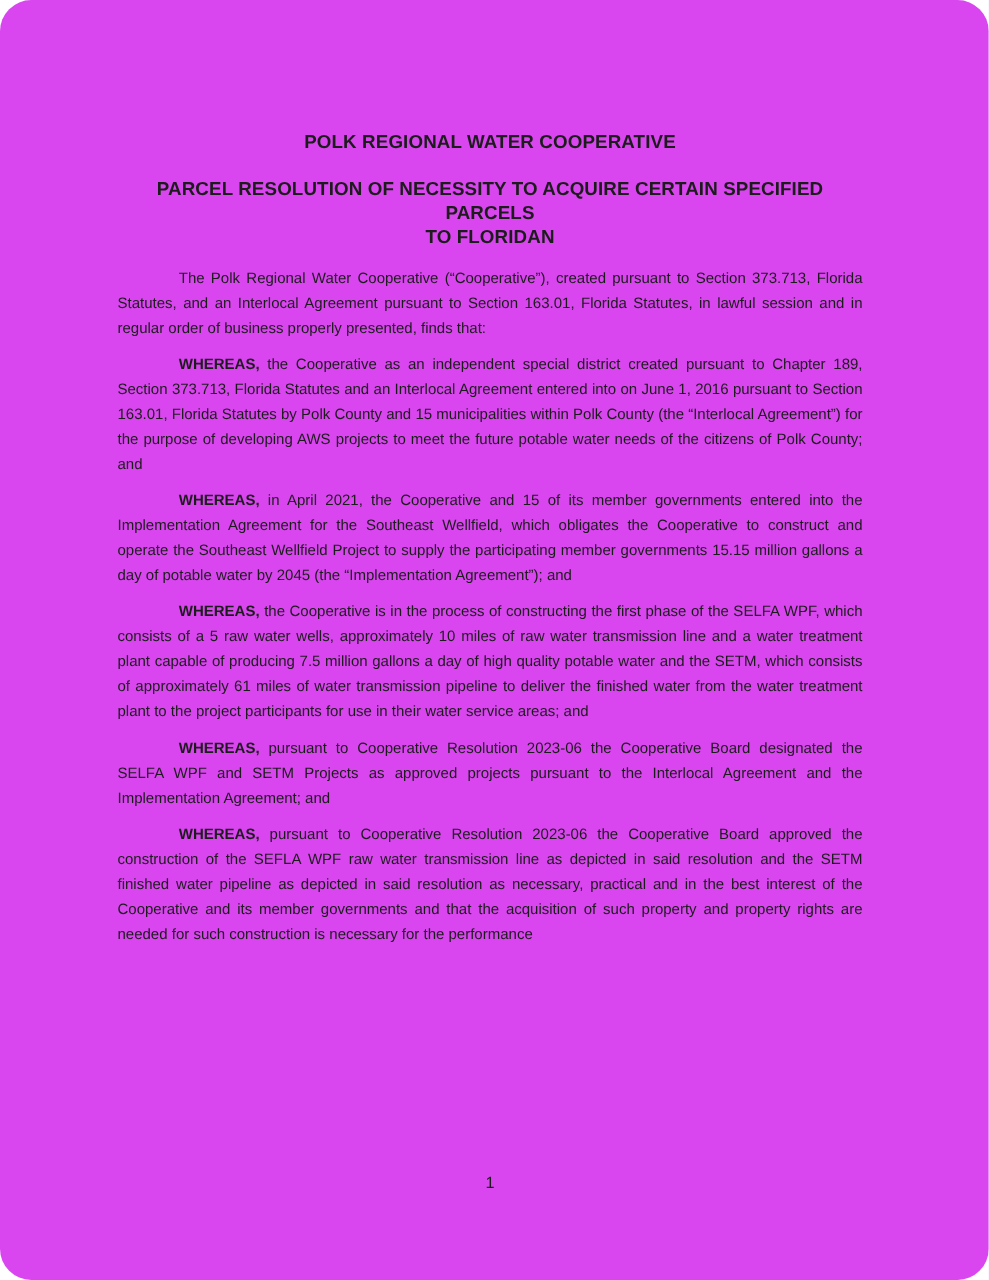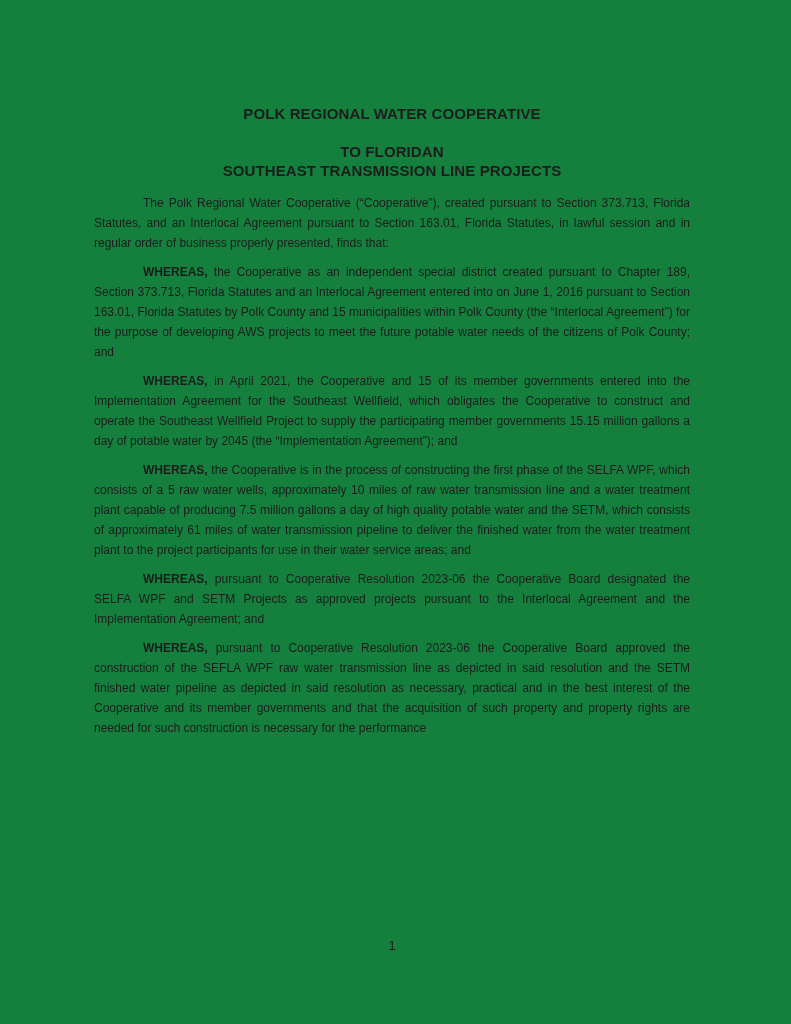--- a/index.html
+++ b/index.html
@@ -4,24 +4,25 @@
 <style>
   html, body {
     margin: 0;
     padding: 0;
     background: #ffffff;
   }
   .page {
     position: relative;
     width: 791px;
     height: 1024px;
-    background: #15803d;
+    background: #d946ef;
     font-family: "Liberation Sans", sans-serif;
     color: #1c1c1c;
     overflow: hidden;
+    border-radius: 25px;
   }
   .content {
     position: absolute;
     left: 94px;
     top: 104px;
     width: 596px;
   }
   .doc-heading {
     font-weight: bold;
     text-align: center;
@@ -63,22 +64,22 @@
 </head>
 <body>
 
 <div class="page">
   <div class="content">
 
     <div class="doc-heading">POLK REGIONAL WATER COOPERATIVE</div>
 
 
     <div class="doc-title-block">
+      <div class="doc-title-line">PARCEL RESOLUTION OF NECESSITY TO ACQUIRE CERTAIN SPECIFIED PARCELS</div>
       <div class="doc-title-line">TO FLORIDAN</div>
-      <div class="doc-title-line">SOUTHEAST TRANSMISSION LINE PROJECTS</div>
     </div>
 
     <p class="body-para"><span class="lead"></span><span>The Polk Regional Water Cooperative (“Cooperative”), created pursuant to Section 373.713, Florida Statutes, and an Interlocal Agreement pursuant to Section 163.01, Florida Statutes, in lawful session and in regular order of business properly presented, finds that:</span></p>
 
     <p class="body-para"><span class="lead">WHEREAS,</span><span> the Cooperative as an independent special district created pursuant to Chapter 189, Section 373.713, Florida Statutes and an Interlocal Agreement entered into on June 1, 2016 pursuant to Section 163.01, Florida Statutes by Polk County and 15 municipalities within Polk County (the “Interlocal Agreement”) for the purpose of developing AWS projects to meet the future potable water needs of the citizens of Polk County; and</span></p>
 
     <p class="body-para"><span class="lead">WHEREAS,</span><span> in April 2021, the Cooperative and 15 of its member governments entered into the Implementation Agreement for the Southeast Wellfield, which obligates the Cooperative to construct and operate the Southeast Wellfield Project to supply the participating member governments 15.15 million gallons a day of potable water by 2045 (the “Implementation Agreement”); and</span></p>
 
 
     <p class="body-para"><span class="lead">WHEREAS,</span><span> the Cooperative is in the process of constructing the first phase of the SELFA WPF, which consists of a 5 raw water wells, approximately 10 miles of raw water transmission line and a water treatment plant capable of producing 7.5 million gallons a day of high quality potable water and the SETM, which consists of approximately 61 miles of water transmission pipeline to deliver the finished water from the water treatment plant to the project participants for use in their water service areas; and</span></p>

